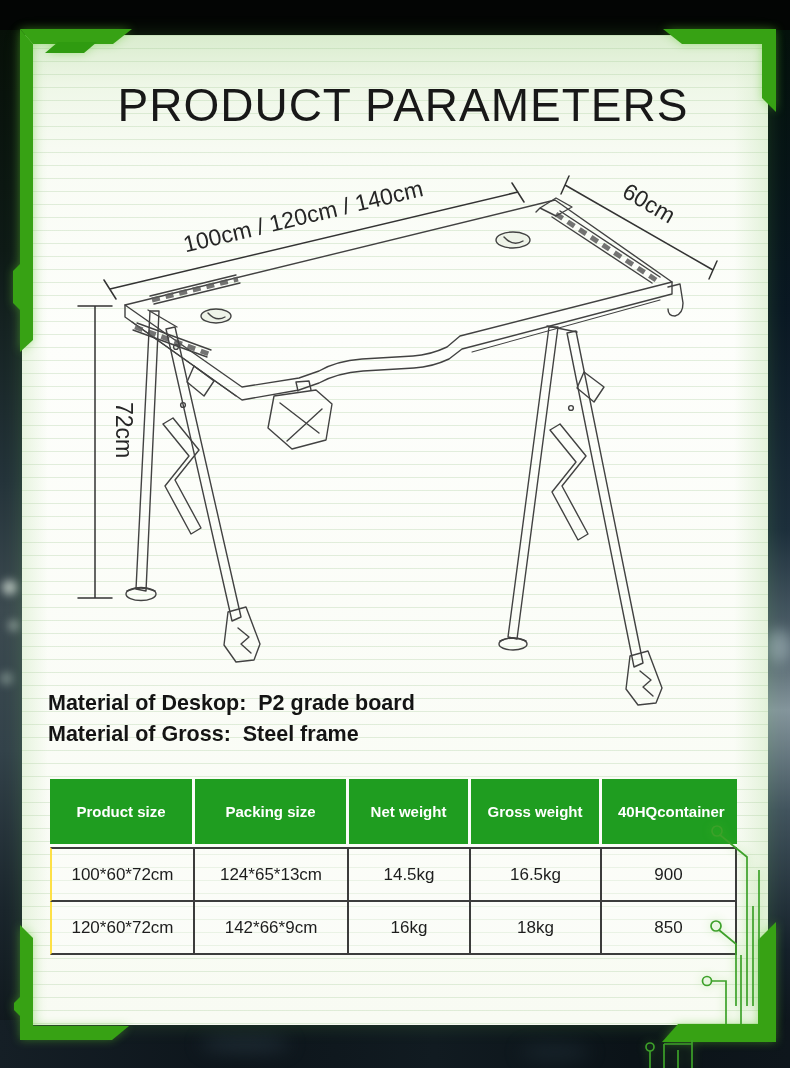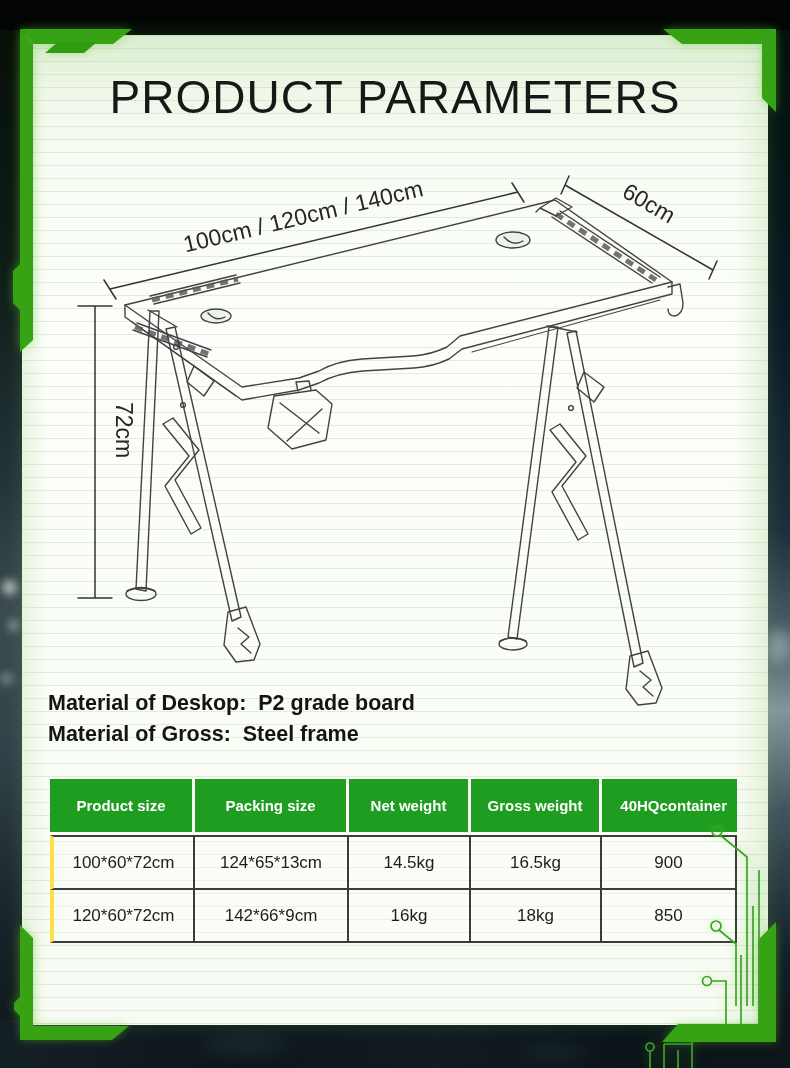--- a/index.html
+++ b/index.html
@@ -25,38 +25,38 @@
       linear-gradient(270deg,rgba(214,236,202,.65) 0,rgba(214,236,202,0) 34px),
       linear-gradient(180deg,#d9ecce 0,#eff7e8 52px,#f9fcf5 130px,#fdfefb 300px,#f8fbf3 100%);
     box-shadow:0 0 18px rgba(120,220,90,.18);}
 
   
   svg.layer{position:absolute;left:0;top:0;pointer-events:none;}
   #frame-svg{z-index:40;filter:drop-shadow(0 0 5px rgba(90,200,40,.45));}
   #desk-svg{z-index:10;}
 
   
-  .title{position:absolute;z-index:20;left:22px;top:70px;width:746px;margin:0;
+  .title{position:absolute;z-index:20;left:22px;top:70px;width:746px;margin:8px;
     text-align:center;font-size:46px;font-weight:400;letter-spacing:1px;color:#181818;}
 
   
   .materials{position:absolute;z-index:20;left:48px;top:688px;color:#141414;}
   .materials p{margin:0;font-size:21.5px;line-height:31px;white-space:pre;font-weight:bold;}
 
   
   table.spec{position:absolute;z-index:20;left:50px;top:779px;width:687px;
     border-collapse:separate;border-spacing:0;table-layout:fixed;}
   table.spec th{background:#1f9d20;color:#ffffff;font-size:15px;font-weight:700;
-    height:33px;text-align:center;vertical-align:middle;padding:10px;
+    height:33px;text-align:center;vertical-align:middle;padding:16px;
     border-right:3px solid #fbfdf8;border-bottom:3px solid #fbfdf8;}
   table.spec th:last-child{border-right:none;text-align:right;}
   table.spec td{font-size:17px;color:#1d1d1d;text-align:center;vertical-align:middle;
     height:51px;padding:0;background:rgba(255,255,255,.35);
     border-right:2px solid #3c3c3c;border-bottom:2px solid #3c3c3c;}
-  table.spec td:first-child{border-left:4px solid #fde047;}
+  table.spec td:first-child{border-left:2px solid #fde047;}
   table.spec tbody tr:first-child td{border-top:2px solid #3c3c3c;}
 
   
   .ln{fill:none;stroke:#424242;stroke-width:1.4;stroke-linejoin:round;stroke-linecap:round;}
   .hatch{fill:none;stroke:#5a5a5a;stroke-width:5;stroke-dasharray:8 6;opacity:.85;}
   .dim{fill:none;stroke:#333;stroke-width:1.5;stroke-linecap:round;}
   .dimtext{fill:#262626;font-size:23px;font-family:"Liberation Sans",sans-serif;}
   .grn{fill:#37a214;}
   .circuit{fill:none;stroke:#3da12a;stroke-width:1.7;}
   .node{fill:none;stroke:#3da12a;stroke-width:1.7;}

